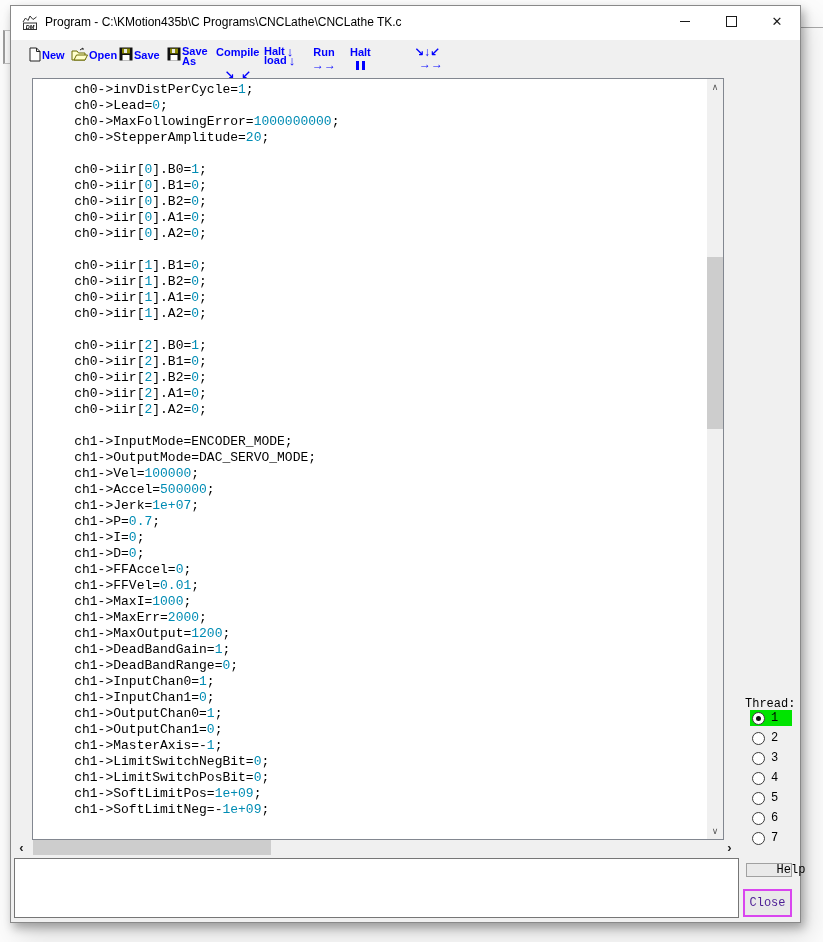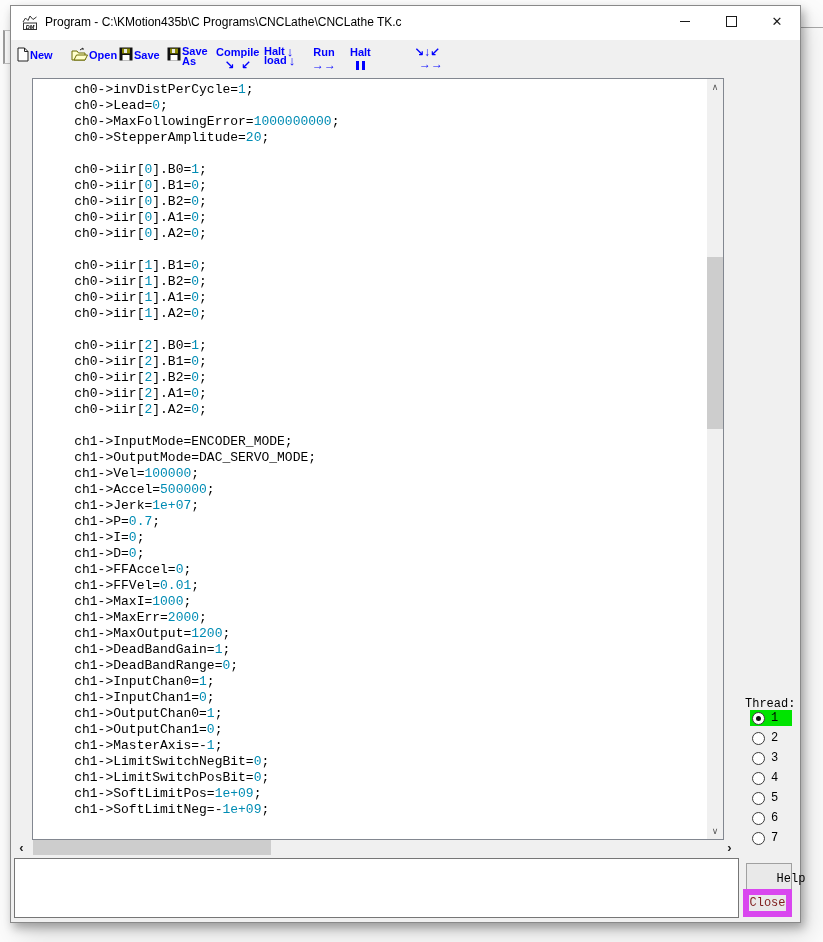--- a/index.html
+++ b/index.html
@@ -75,24 +75,24 @@
   .radio-row{display:flex;align-items:center;height:16px;margin-bottom:4px;width:40px;padding-left:2px;}
   .radio-row.sel{background:var(--green);}
   .radio-circle{width:11px;height:11px;border:1px solid #3c3c3c;border-radius:50%;background:#fff;
     margin-right:6px;position:relative;flex:0 0 auto;}
   .radio-circle.on::after{content:"";position:absolute;left:3px;top:3px;width:5px;height:5px;border-radius:50%;background:#111;}
   .radio-label{font-size:12px;color:#000;}
 
   
   .output{position:absolute;left:3px;top:852px;width:725px;height:60px;box-sizing:border-box;
     background:#fff;border:1px solid #767676;resize:none;font-size:12px;padding:2px;outline:none;}
-  .btn-help{position:absolute;left:735px;top:857px;width:43px;height:31px;box-sizing:border-box;
+  .btn-help{position:absolute;left:735px;top:857px;width:43px;height:14px;box-sizing:border-box;
     background:#e9e9e9;border:1px solid #a0a0a0;font-size:12px;display:flex;align-items:center;justify-content:center;color:#000;padding-left:44px;}
   .btn-close{position:absolute;left:732px;top:883px;width:49px;height:28px;box-sizing:border-box;
-    background:#e9e9e9;border:6px solid #d946ef;font-size:12px;display:flex;align-items:center;justify-content:center;color:#7f1d1d;}
+    background:#e9e9e9;border:2px solid #d946ef;font-size:12px;display:flex;align-items:center;justify-content:center;color:#4c1d95;}
 </style>
 </head>
 <body>
 
 <div class="bg-left-edge"></div>
 <div class="bg-right-line"></div>
 
 <div id="win">
 
   <div class="titlebar">
@@ -112,21 +112,21 @@
           <span class="glyph-max"></span>
         </div>
       <div class="win-btn">
           <span class="glyph-close">✕</span>
         </div>
     </div>
   </div>
 
   <div class="toolbar">
 
-    <div class="tb" style="left:6px;">
+    <div class="tb" style="left:18px;">
       <span class="ic">
         <svg width="12" height="15" viewBox="0 0 12 15">
             <path d="M1 1 h6.5 L11 4.5 V14 H1 Z" fill="#fff" stroke="#222"></path>
             <path d="M7.5 1 v3.5 H11" fill="none" stroke="#222"></path>
           </svg>
       </span>
       <span style="margin-top:3px;">New</span>
     </div>
 
     <div class="tb" style="left:60px;">
@@ -160,21 +160,21 @@
           <rect x="5" y="2" width="3" height="4" fill="#e8e8e8"></rect>
           <rect x="3.5" y="8" width="7" height="5.5" fill="#fff"></rect>
         </svg>
       </span>
       <span class="two-line" style="display:inline-block;">
         <span>Save</span><br>
         <span>As</span>
       </span>
     </div>
 
-    <div class="tb tb-col" style="left:205px;">
+    <div class="tb tb-col" style="left:205px;gap:10px;">
       <span>Compile</span>
       <span class="tb-glyph">↘  ↙</span>
     </div>
 
     <div class="tb" style="left:253px;">
       <span class="two-line" style="display:inline-block;">
         <span class="tb-row">
             <span>Halt</span>
             <span class="dn-arrow">↓</span>
           </span>

